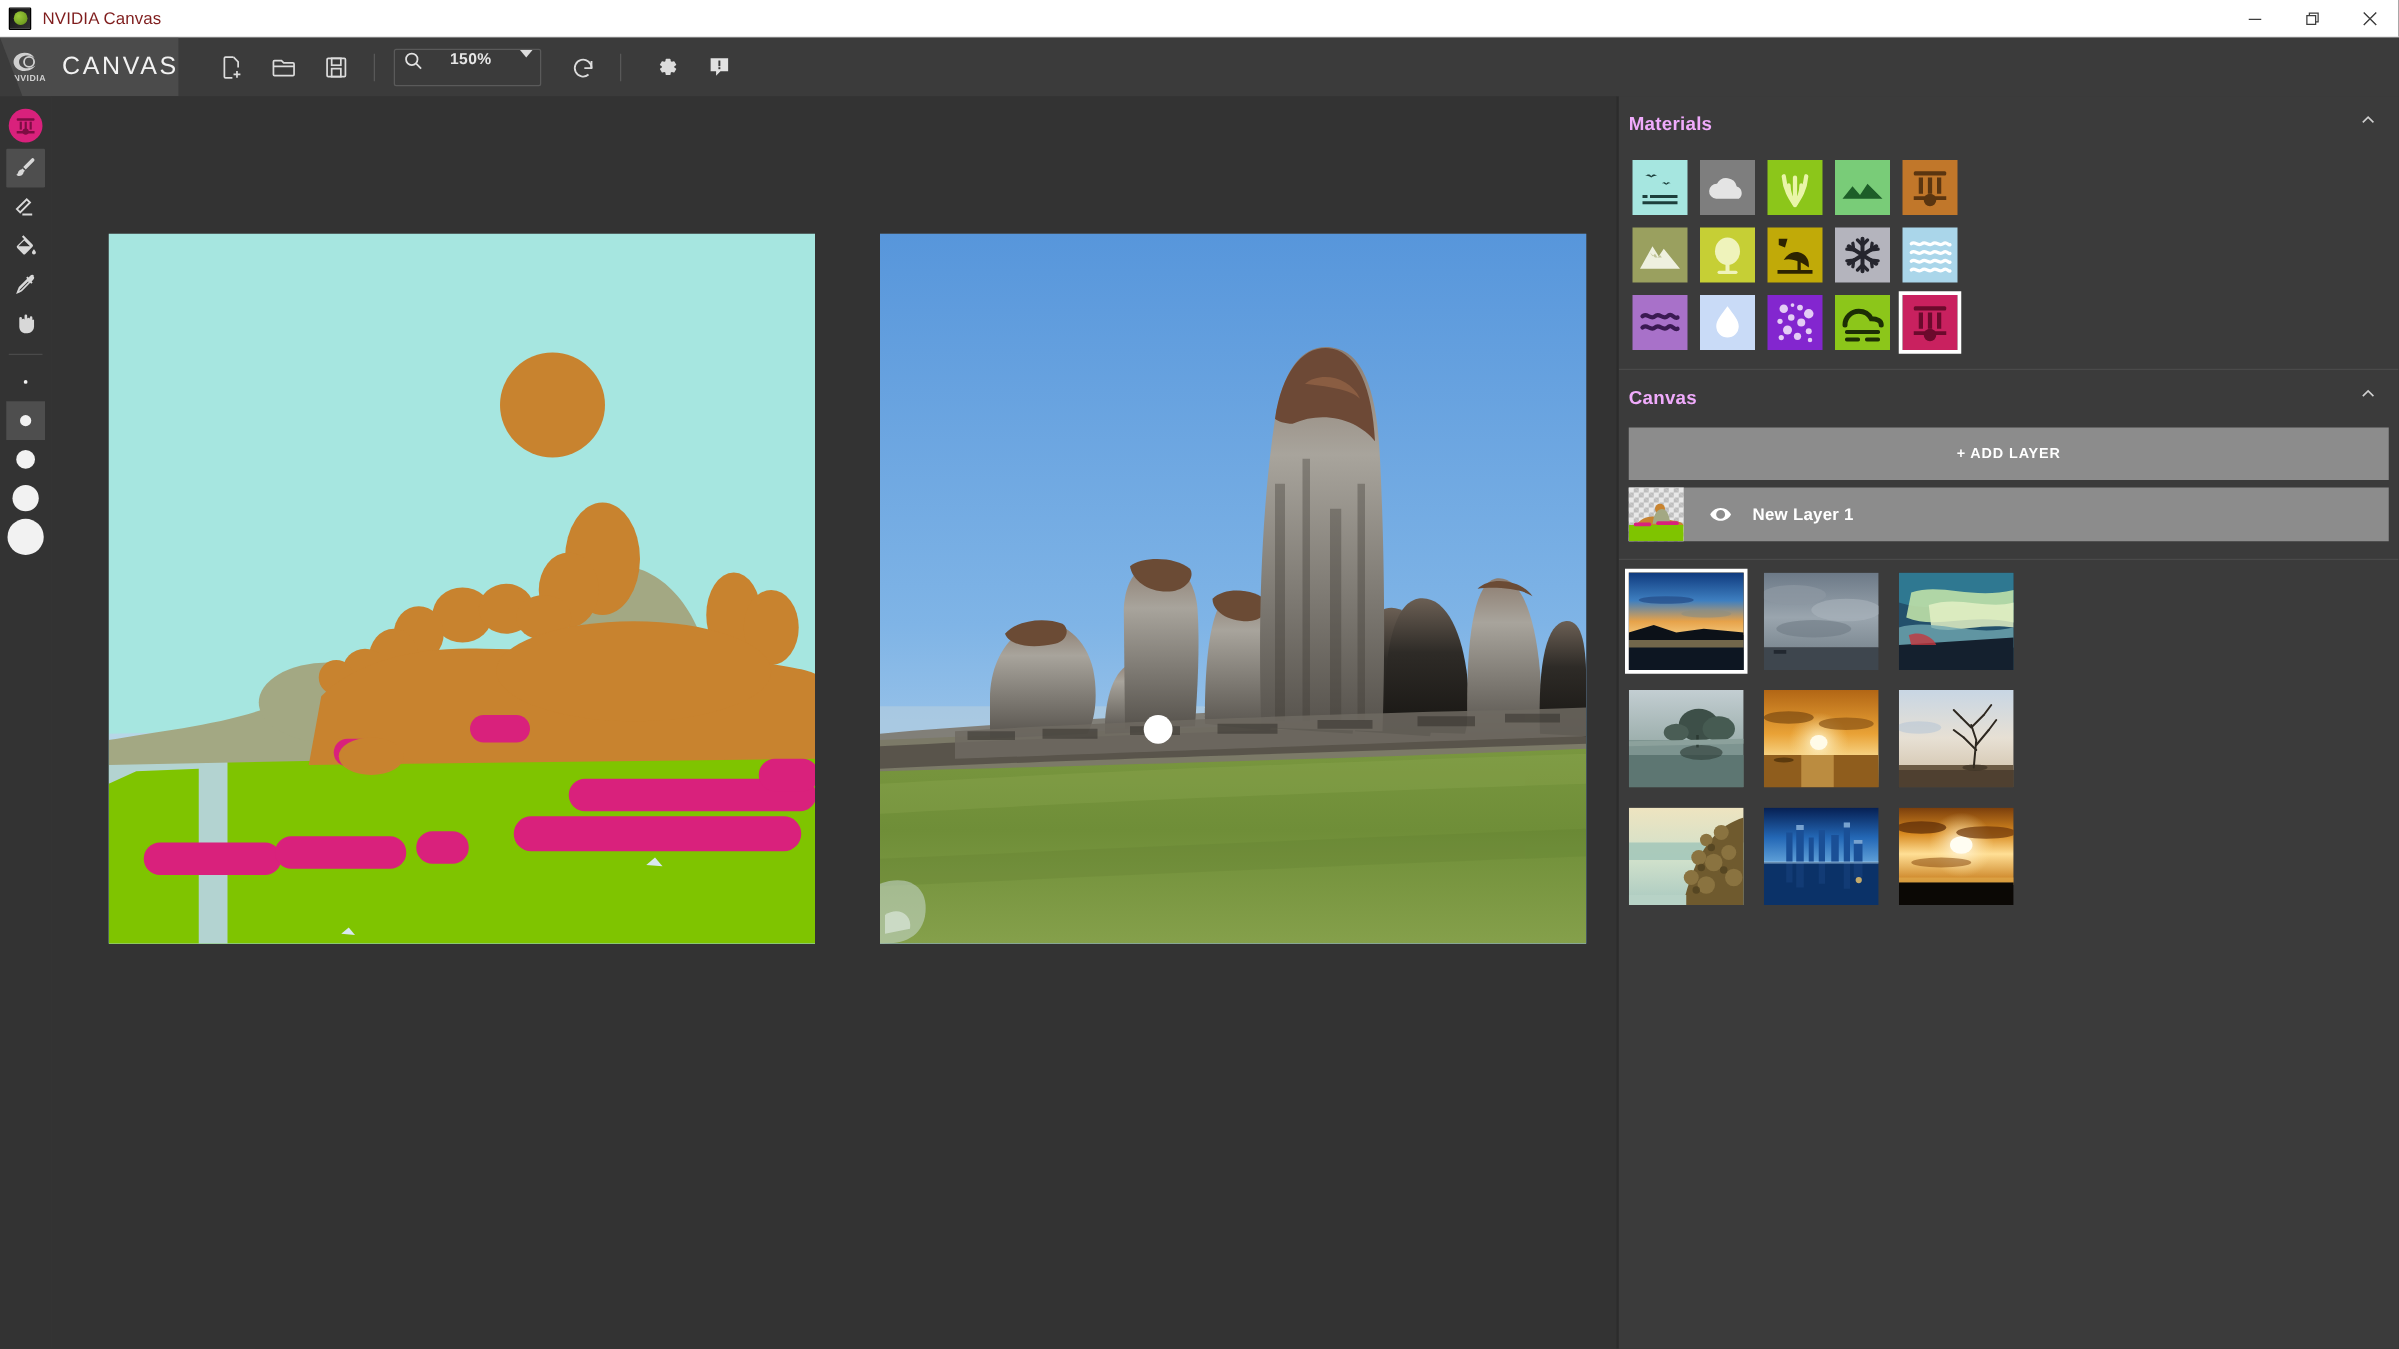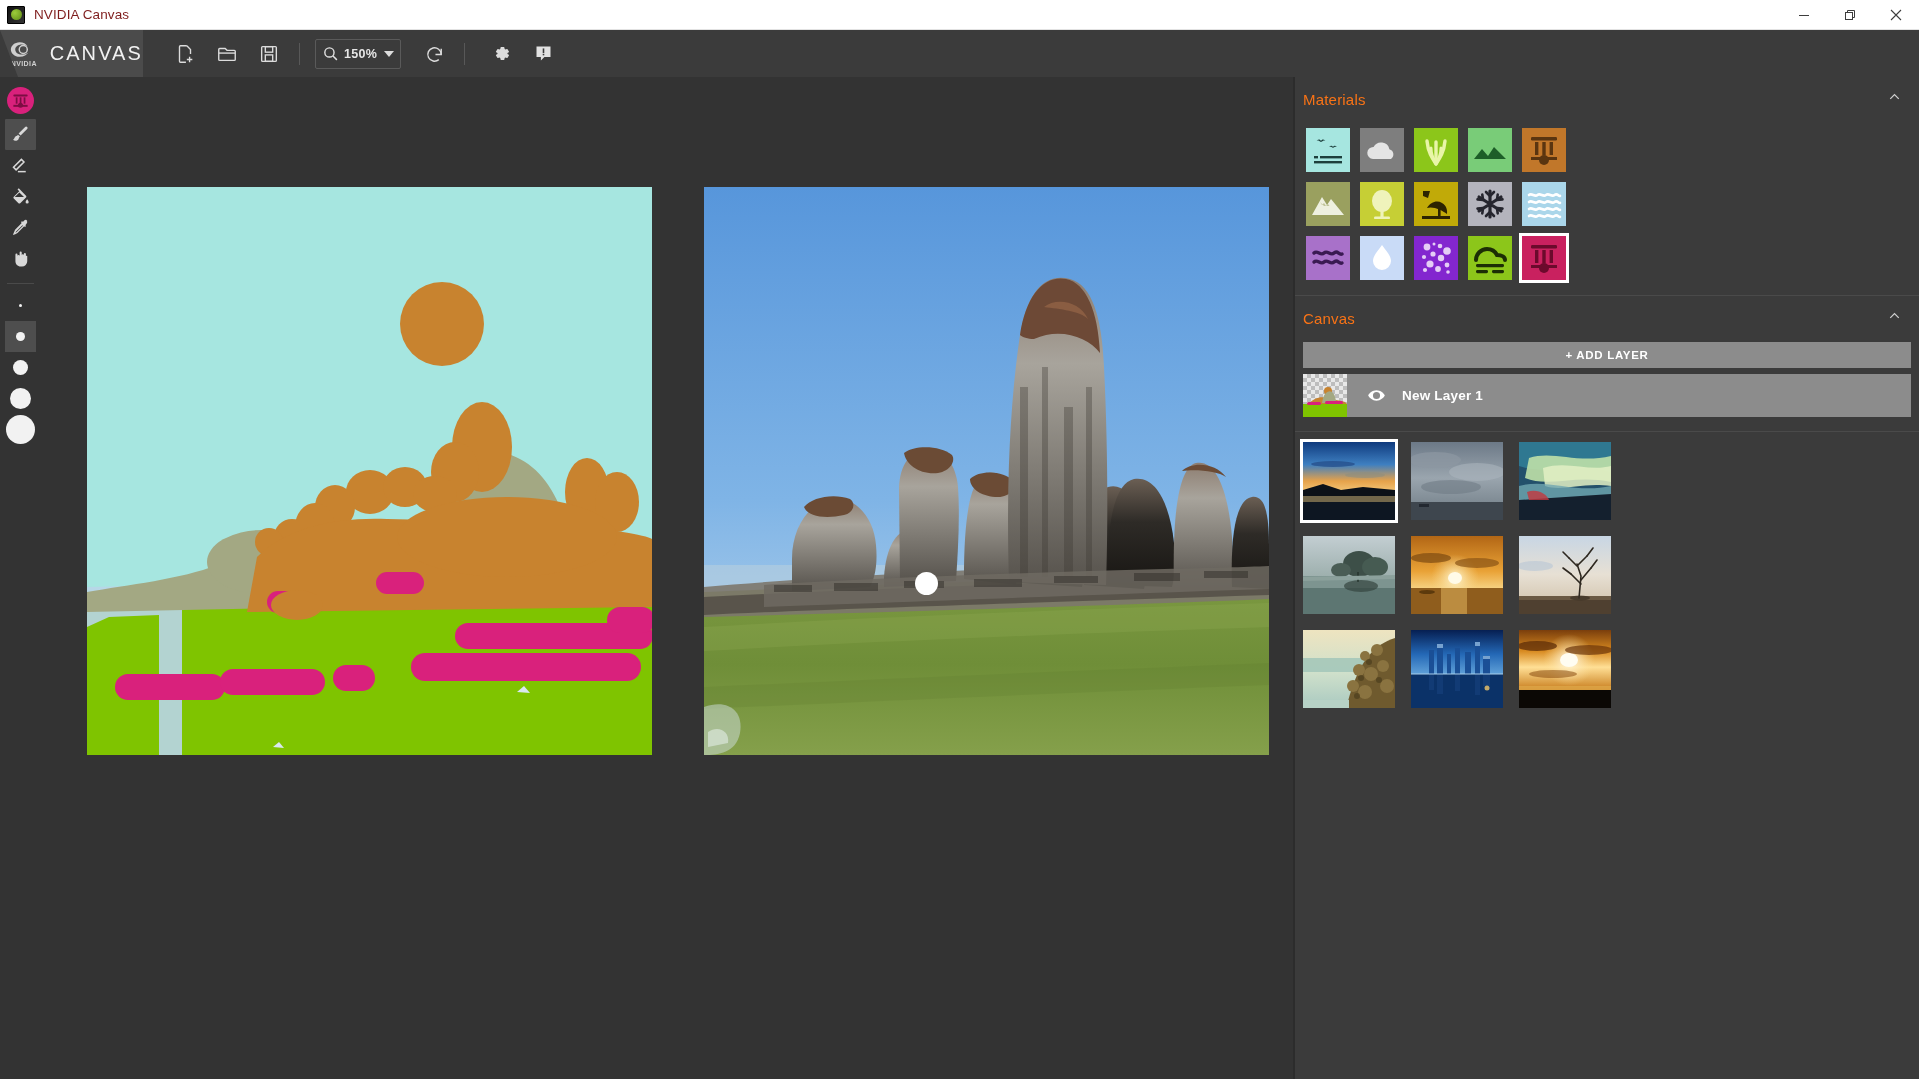--- a/index.html
+++ b/index.html
@@ -57,23 +57,23 @@
   #brand .canvas-word {
     font-size:20px; letter-spacing:2.1px; color:#f2f2f2; font-weight:400;text-align:center;
   }
   .hdr-tools { display:flex; align-items:center; margin-left:21px; }
   .hdr-btn {
     width:42px; height:42px; display:flex; align-items:center; justify-content:center;
     color:#dcdcdc;
   }
   .hdr-sep { width:1px; height:22px; background:#585858; margin:0 9px; }
   #zoombox {
-    display:flex; align-items:center; height:30px;
+    display:flex; height:30px;
     border:1px solid #5a5a5a; border-radius:2px; padding:0 6px 0 6px;
-    margin-left:6px; margin-right:6px; background:transparent;
+    margin-left:6px; margin-right:6px; background:transparent;gap:16px;
   }
   #zoombox .zoomtxt {
     font-size:12.5px; font-weight:bold; color:#e6e6e6; margin:0 7px 0 5px;
     letter-spacing:.3px;
   }
   #zoombox .caret {
     width:0;height:0;border-left:5px solid transparent;border-right:5px solid transparent;
     border-top:6px solid #ddd;
   }
 
@@ -124,42 +124,42 @@
 
   
   #right {
     width:626px; flex:0 0 626px; background:#3b3b3b;
     border-left:2px solid #2c2c2c; overflow:hidden;
   }
   .sect-head {
     display:flex; align-items:center; justify-content:space-between;
     padding:14px 16px 10px 8px; height:40px;
   }
-  .sect-head .stitle { font-size:15px; color:#f97316; font-weight:normal; letter-spacing:.2px; }
+  .sect-head .stitle { font-size:15px; color:#f0abfc; font-weight:bold; letter-spacing:.2px; }
   .chev { color:#d0d0d0; }
   .sect-rule { height:1px; background:#4a4a4a; margin:0; }
 
   
   #mat-grid {
     display:grid; grid-template-columns:repeat(5, 54px);
     gap:0px 0px; padding:6px 0 10px 6px;
     justify-content:start;
   }
   .mat-cell {
     width:54px;height:54px; display:flex;align-items:center;justify-content:center;
   }
   .mat {
     width:44px; height:44px; position:relative; overflow:hidden;
     display:flex;align-items:center;justify-content:center;
   }
   .mat.sel { outline:3px solid #ffffff; outline-offset:0px; }
 
   
   #addlayer {
-    margin:6px 8px 0 8px; height:26px; background:#8c8c8c; color:#ffffff;
+    margin:6px 8px 0 8px; height:42px; background:#8c8c8c; color:#ffffff;
     display:flex;align-items:center;justify-content:center;
     font-size:11.5px; font-weight:bold; letter-spacing:.7px;
   }
   .layer-row {
     margin:6px 8px 0 8px; height:43px; background:#8c8c8c;
     display:flex; align-items:center;
   }
   .layer-thumb {
     width:44px;height:43px; flex:0 0 44px; position:relative; overflow:hidden;
     background-image:

